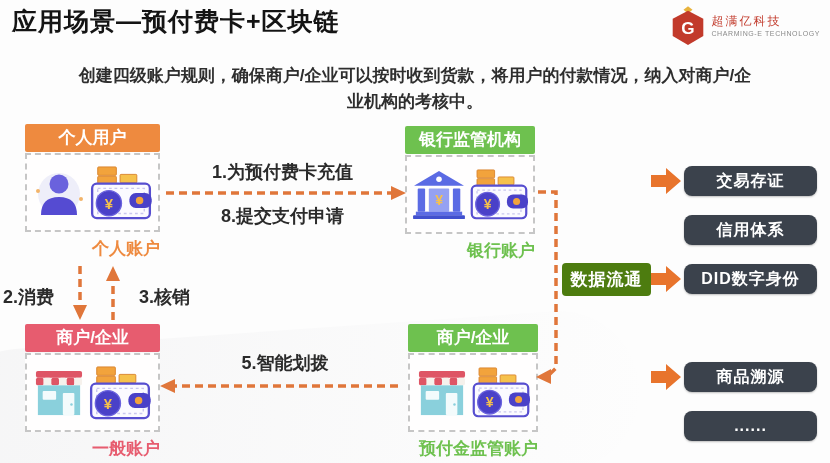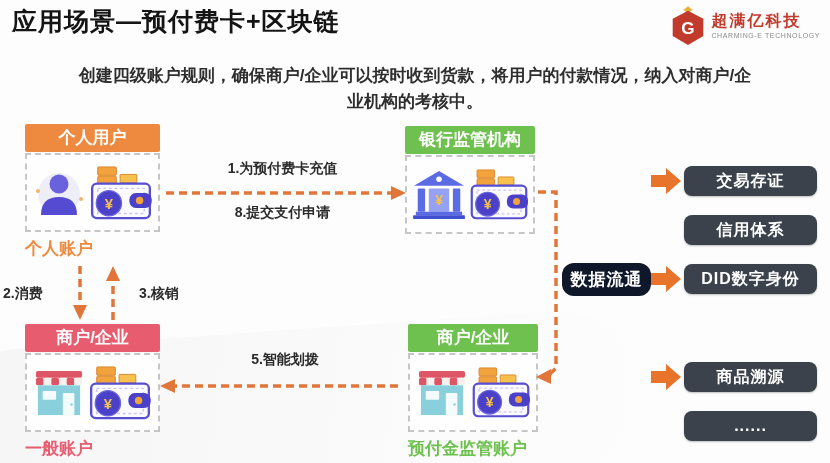--- a/index.html
+++ b/index.html
@@ -14,57 +14,57 @@
     background:linear-gradient(100deg,rgba(210,210,215,0.18),rgba(255,255,255,0));
     transform:rotate(-4deg);border-radius:80px;
   }
   
   .title{
     position:absolute;left:12px;top:5px;
     font-size:25px;font-weight:800;color:#141414;letter-spacing:1px;white-space:nowrap;
   }
   .logo{position:absolute;right:10px;top:6px;display:flex;align-items:center;gap:5px;}
   .logo-text{display:flex;flex-direction:column;line-height:1.1;}
-  .logo-name{font-size:16px;font-weight:700;color:#C23A2B;letter-spacing:2px;}
+  .logo-name{font-size:12px;font-weight:400;color:#C23A2B;letter-spacing:2px;}
   .logo-tagline{font-size:7px;color:#8a8a8a;letter-spacing:0.6px;margin-top:2px;}
   .subtitle{
     position:absolute;top:63px;left:4%;width:92%;text-align:center;
     font-size:17px;font-weight:700;color:#2e2e2e;line-height:1.5;
   }
   
   .node{position:absolute;display:flex;flex-direction:column;}
   .node-header{
     height:28px;line-height:28px;text-align:center;color:#fff;
     font-size:17px;font-weight:700;border-radius:2px;white-space:nowrap;
   }
   .node-body{
     height:79px;margin-top:1px;border:2px dashed #c6c6c6;background:#fffefe;
     display:flex;align-items:center;justify-content:center;gap:5px;padding:4px;
   }
   .node-label{
-    margin-top:5px;text-align:left;font-size:17px;font-weight:700;white-space:nowrap;
+    margin-top:5px;text-align:right;font-size:17px;font-weight:700;white-space:nowrap;
   }
   #node-personal{left:25px;top:124px;width:135px;}
   #node-bank{left:405px;top:126px;width:130px;}
   #node-merchant-general{left:25px;top:324px;width:135px;}
   #node-merchant-custody{left:408px;top:324px;width:130px;}
   
   .flow-label{
-    position:absolute;font-size:14px;font-weight:700;color:#2b2b2b;white-space:nowrap;
+    position:absolute;font-size:18px;font-weight:700;color:#2b2b2b;white-space:nowrap;
   }
   #flow1{left:175px;top:160px;width:215px;text-align:center;}
   #flow4{left:175px;top:204px;width:215px;text-align:center;}
   #flow2{left:3px;top:285px;}
   #flow3{left:139px;top:285px;}
   #flow5{left:205px;top:351px;width:160px;text-align:center;}
   
   .badge{
     position:absolute;left:562px;top:263px;width:89px;height:33px;
-    background:#0f172a;color:#fff;font-size:17px;font-weight:700;
-    display:flex;align-items:center;justify-content:center;border-radius:12px;letter-spacing:1px;
+    background:#4d7c0f;color:#fff;font-size:17px;font-weight:700;
+    display:flex;align-items:center;justify-content:center;border-radius:4px;letter-spacing:1px;
   }
   
   .pill{
     position:absolute;left:684px;width:133px;height:30px;border-radius:8px;
     background:#3B424C;color:#fff;font-size:16px;font-weight:600;
     display:flex;align-items:center;justify-content:center;letter-spacing:1px;
     box-shadow:0 1px 2px rgba(0,0,0,0.25);
   }
   .block-arrow{position:absolute;left:651px;width:30px;height:26px;}
   svg.overlay{position:absolute;left:0;top:0;pointer-events:none;}
@@ -159,20 +159,21 @@
   <div class="node" id="node-bank">
     <div class="node-header" style="background-color: rgb(110, 193, 79);">银行监管机构</div>
     <div class="node-body">
       <svg width="52" height="50">
           <use href="#sym-bank"></use>
         </svg>
       <svg width="58" height="51">
           <use href="#sym-wallet"></use>
         </svg>
     </div>
+    <div class="node-label" style="color: rgb(110, 193, 79);">银行账户</div>
   </div>
 
   <div class="node" id="node-merchant-general">
     <div class="node-header" style="background-color: rgb(231, 92, 111);">商户/企业</div>
     <div class="node-body">
       <svg width="50" height="48">
           <use href="#sym-store"></use>
         </svg>
       <svg width="62" height="54">
           <use href="#sym-wallet"></use>

